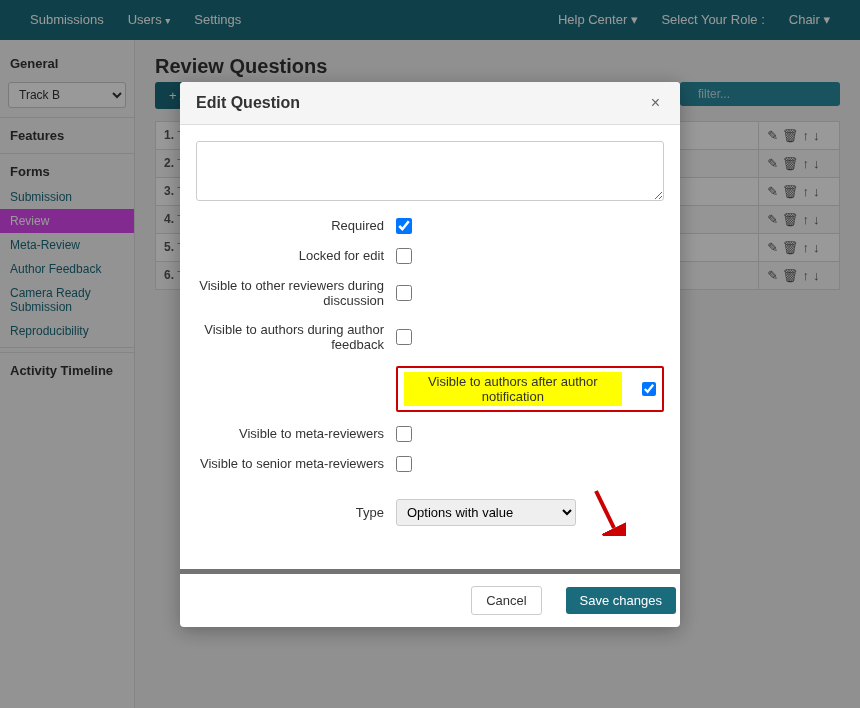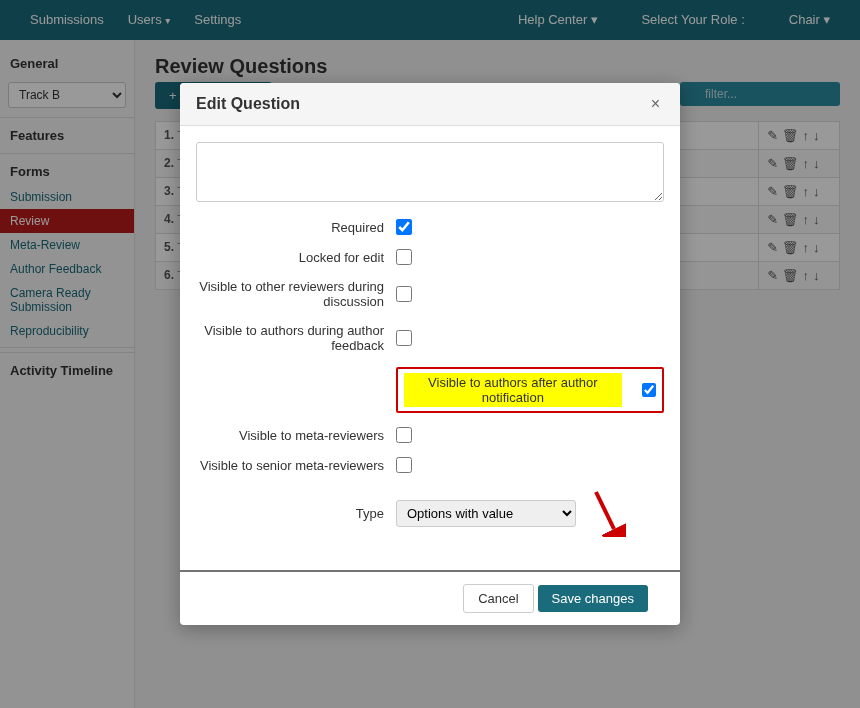--- a/index.html
+++ b/index.html
@@ -14,21 +14,21 @@
       padding: 0 18px;
       height: 40px;
     }
     .top-nav a {
       color: white;
       text-decoration: none;
       padding: 0 12px;
       line-height: 40px;
       font-size: 13px;
     }
-    .top-nav .right { margin-left: auto; display: flex; align-items: center; gap: 20px; }
+    .top-nav .right { margin-left: auto; display: flex; align-items: center; gap: 0; }
     .top-nav .dropdown-arrow { font-size: 10px; }
 
     
     .layout { display: flex; min-height: calc(100vh - 40px); justify-content: center; }
 
     
     .sidebar {
       width: 135px;
       background: #f5f5f5;
       border-right: 1px solid #ddd;
@@ -41,21 +41,21 @@
       font-size: 13px;
       color: #333;
     }
     .sidebar-item {
       padding: 5px 10px;
       font-size: 12px;
       color: #1a6b7c;
       cursor: pointer;
     }
     .sidebar-item.active {
-      background: #b91c1c;
+      background: #d946ef;
       color: white;
     }
     .sidebar-divider { border-top: 1px solid #ddd; margin: 4px 0; }
 
     
     .sidebar-dropdown {
       background: white;
       border: 1px solid #ccc;
       border-radius: 3px;
       margin: 5px 8px;
@@ -142,25 +142,25 @@
       background: none;
       border: none;
       padding: 0 4px;
     }
     .modal-body {
       padding: 16px;
       overflow-y: auto;
       flex: 1;
     }
     .modal-footer {
-      padding: 12px 32px;
-      border-top: 2px solid #737373;
+      padding: 12px 4px;
+      border-top: 5px solid #737373;
       display: flex;
       justify-content: flex-end;
-      gap: 4px;
+      gap: 24px;
       align-items: center;
     }
 
     
     .form-row {
       display: flex;
       align-items: center;
       margin-bottom: 14px;
     }
     .form-row label {
@@ -232,21 +232,21 @@
       cursor: pointer;
       font-size: 13px;
     }
 
     
     .search-box {
       float: right;
       background: #2a8a9e;
       border: none;
       border-radius: 3px;
-      padding: 5px 25px;
+      padding: 5px 18px;
       color: white;
       font-size: 12px;
       width: 160px;
     }
     .search-box::placeholder { color: rgba(255,255,255,0.7); }
   </style>
 </head>
 <body>
 
 <nav class="top-nav">

